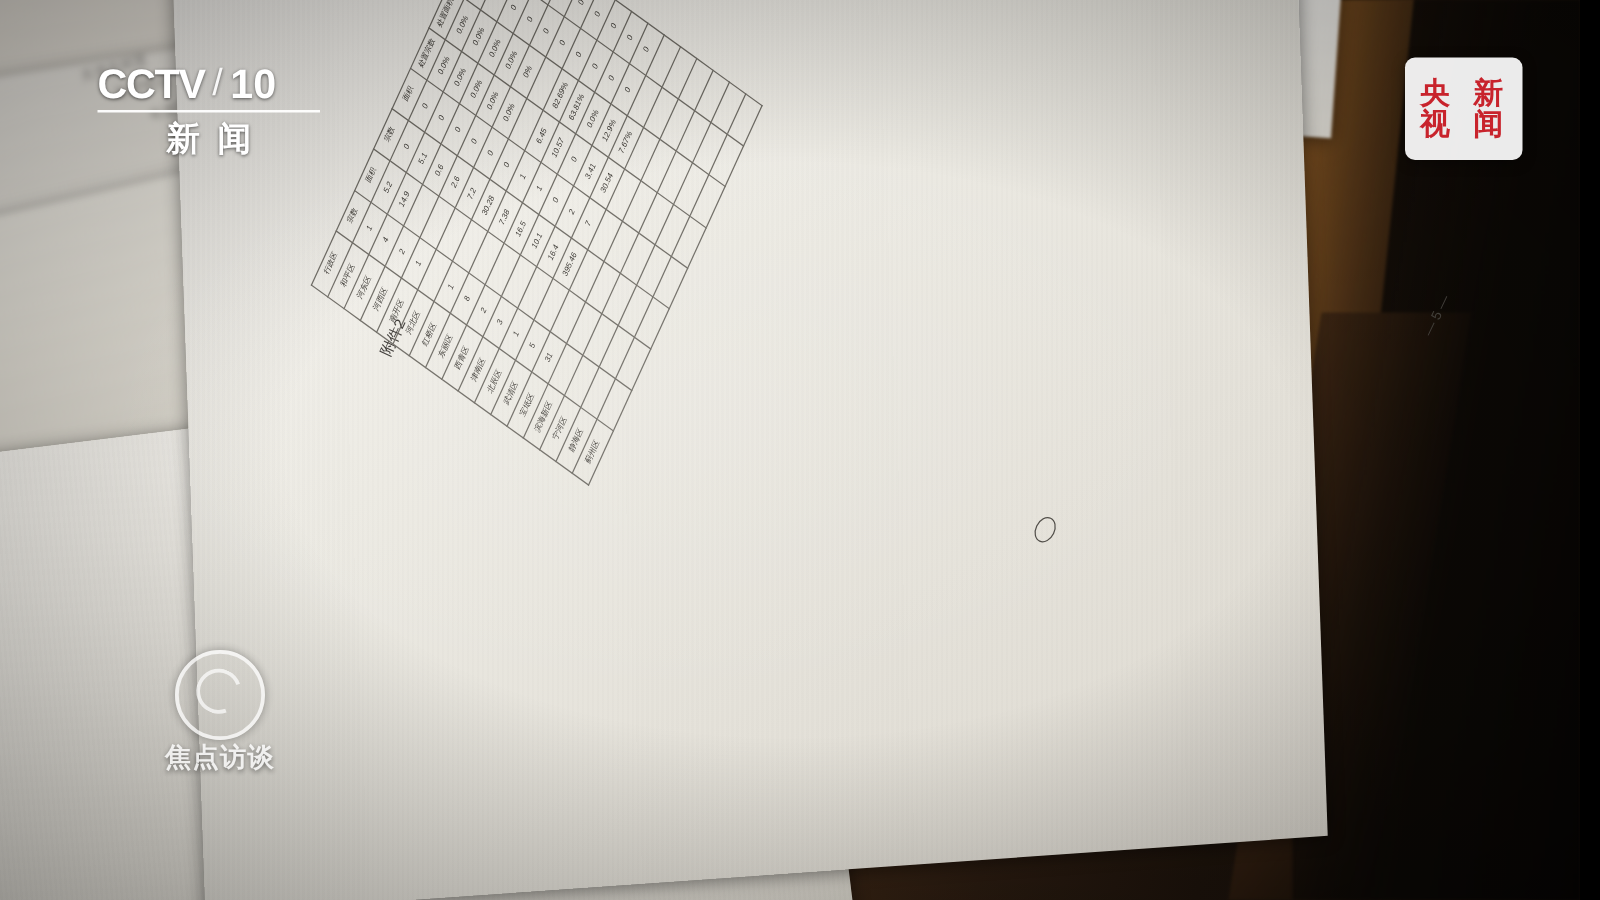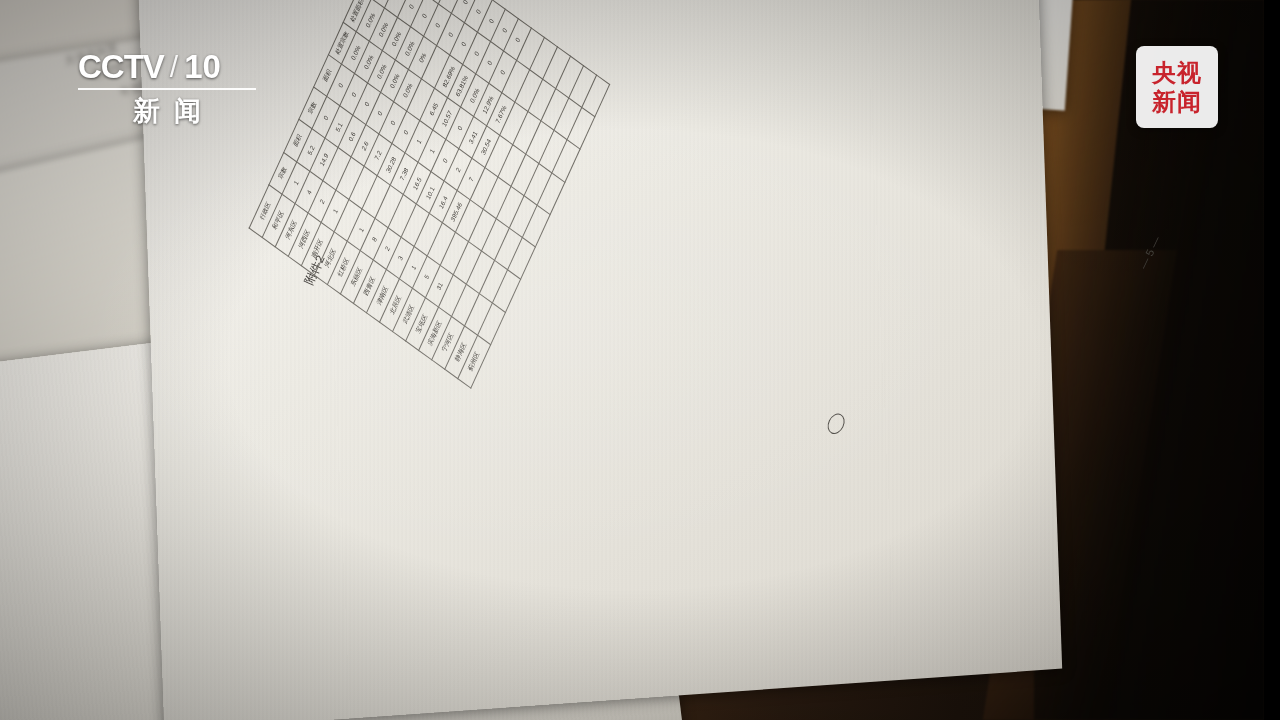--- a/index.html
+++ b/index.html
@@ -247,24 +247,25 @@
   .news-badge {
     position: absolute;
     right: 46px;
     top: 46px;
     width: 82px;
     height: 82px;
     background: rgba(255,255,255,0.92);
     border-radius: 8px;
     box-shadow: 0 2px 10px rgba(0,0,0,.35);
     display: flex;
-    flex-direction: column;
+    flex-direction: row;
     align-items: center;
     justify-content: center;
     gap: 3px;
+    padding-left: 12px;
   }
   .news-badge .nb-line {
     font-size: 24px;
     font-weight: bold;
     color: #c8232c;
     letter-spacing: 1px;
     line-height: 1.05;
   }
 
   
@@ -553,14 +554,18 @@
     </div>
     <div class="cctv-rule"></div>
     <div class="cctv-cn">新闻</div>
   </div>
 
   <div class="news-badge">
     <div class="nb-line">央视</div>
     <div class="nb-line">新闻</div>
   </div>
 
+  <div class="program-wm">
+    <div class="wm-circle"></div>
+    <div class="wm-text">焦点访谈</div>
+  </div>
 
 </div>
 
 </body></html>

